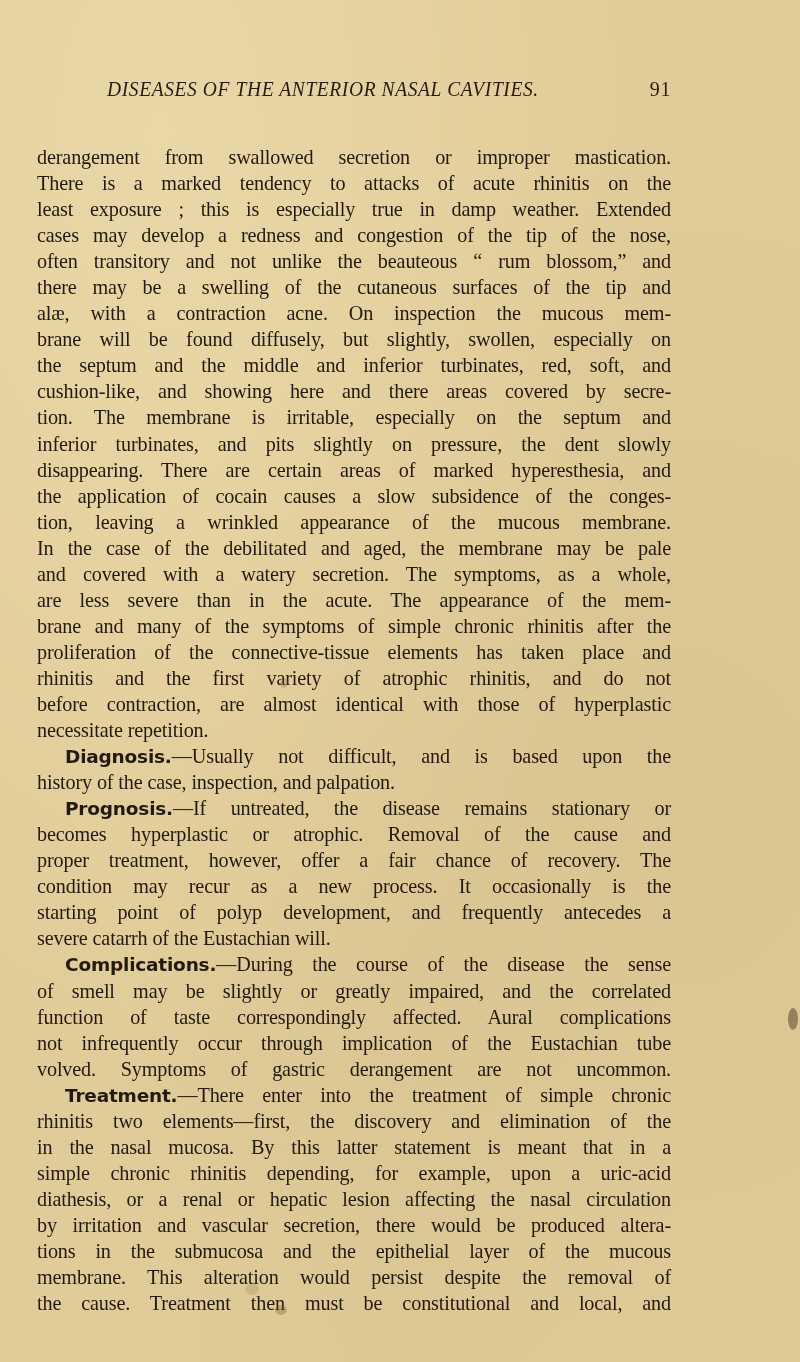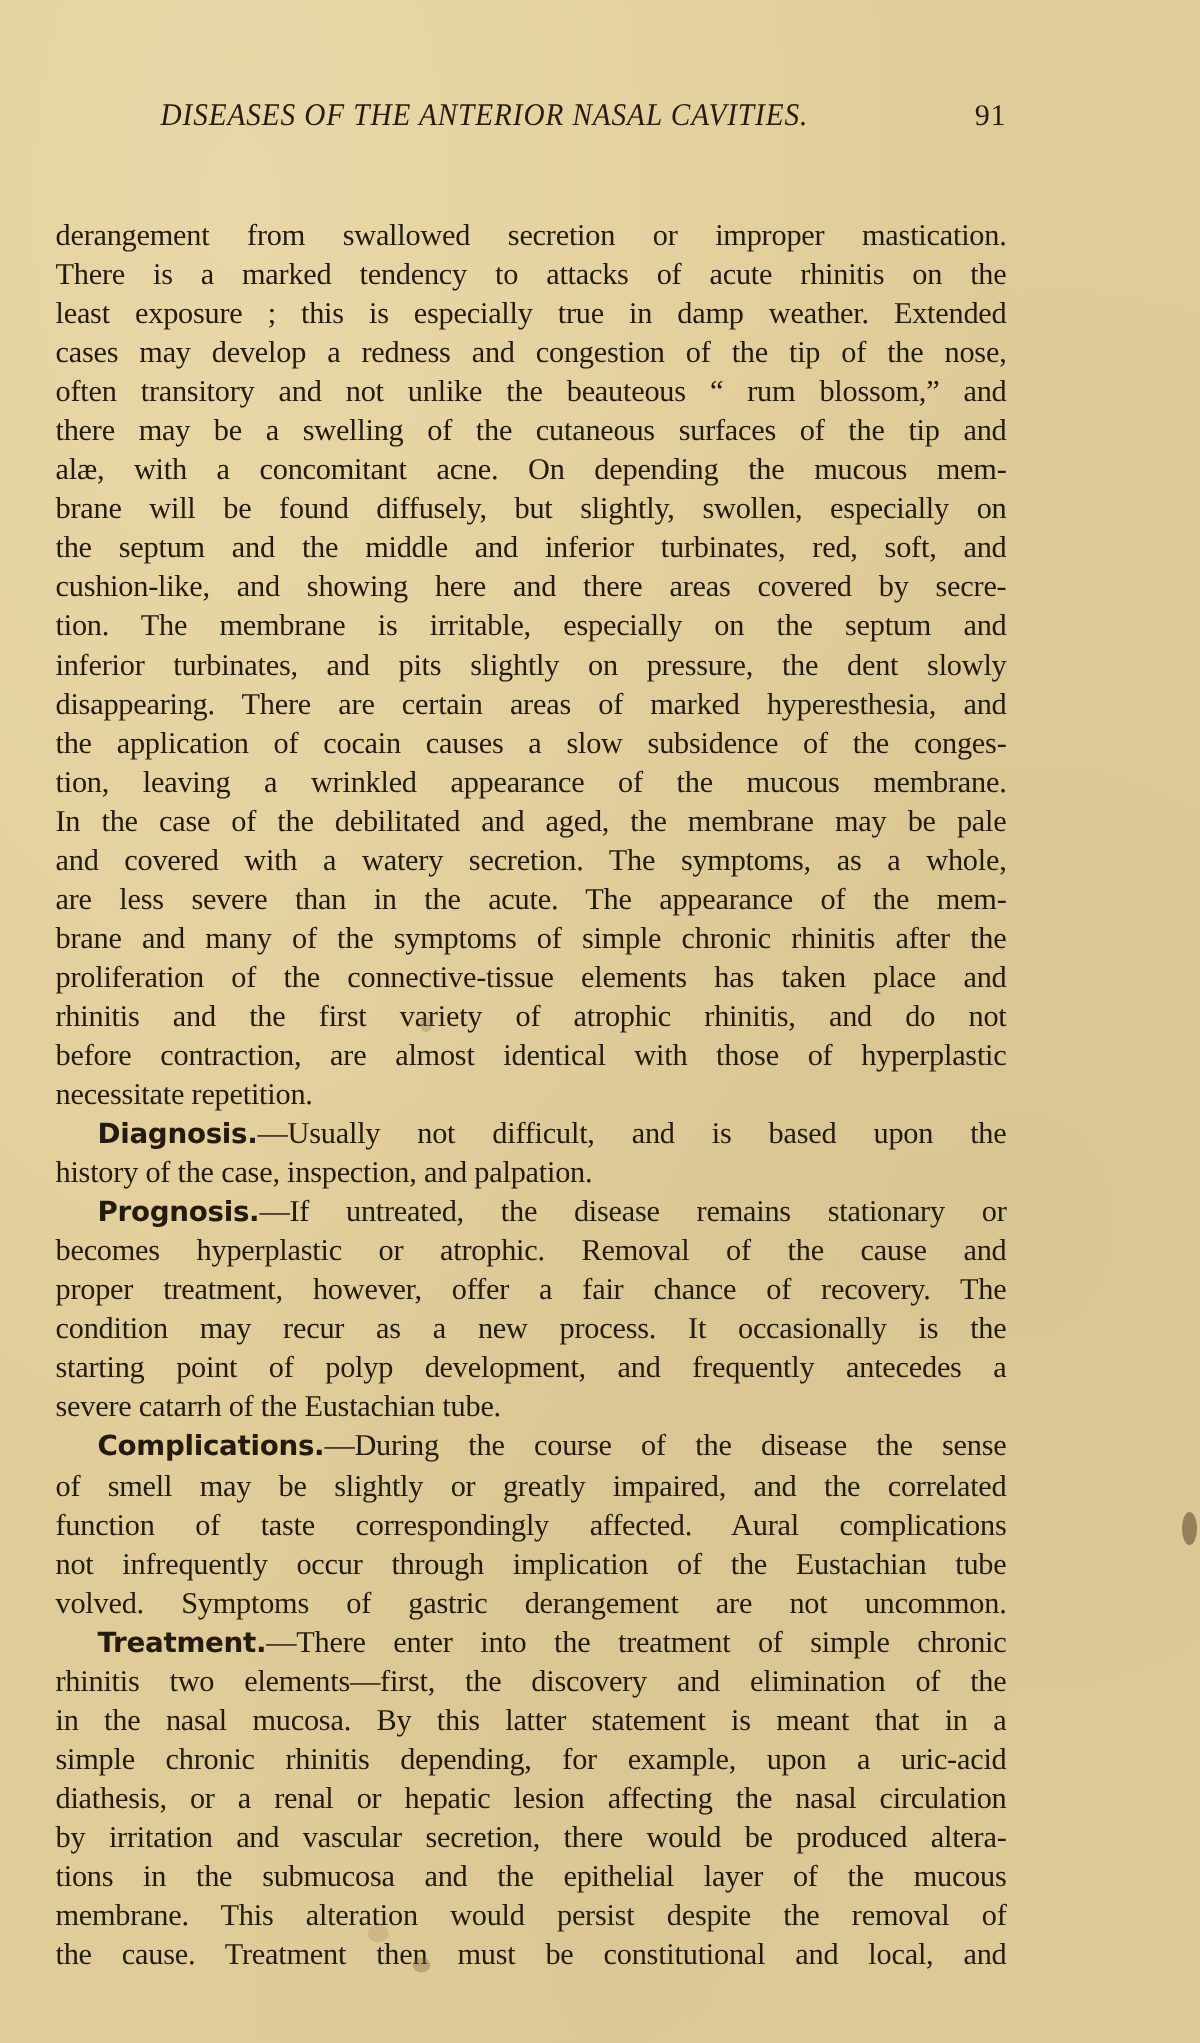--- a/index.html
+++ b/index.html
@@ -20,21 +20,21 @@
       color: #231a10;
     }
     .page {
       position: absolute;
       left: 37px;
       top: 0;
       width: 634px;
     }
     .running-head {
       position: absolute;
-      top: 66px;
+      top: 78px;
       left: 70px;
       width: 564px;
       height: 30px;
       font-size: 19.5px;
       font-style: italic;
       letter-spacing: 0.6px;
       color: #261c12;
     }
     .running-head .title {
       position: absolute;
@@ -96,21 +96,21 @@
     <span class="folio">91</span>
   </div>
 
   <div class="body-text">
     <span class="line">derangement from swallowed secretion or improper mastication.</span>
     <span class="line">There is a marked tendency to attacks of acute rhinitis on the</span>
     <span class="line">least exposure ; this is especially true in damp weather.   Extended</span>
     <span class="line">cases may develop a redness and congestion of the tip of the nose,</span>
     <span class="line">often transitory and not unlike the beauteous “ rum blossom,” and</span>
     <span class="line">there may be a swelling of the cutaneous surfaces of the tip and</span>
-    <span class="line">alæ, with a concomitant acne.  On depending the mucous mem-</span>
+    <span class="line">alæ, with a contraction acne.  On inspection the mucous mem-</span>
     <span class="line">brane will be found diffusely, but slightly, swollen, especially on</span>
     <span class="line">the septum and the middle and inferior turbinates, red, soft, and</span>
     <span class="line">cushion-like, and showing here and there areas covered by secre-</span>
     <span class="line">tion.  The membrane is irritable, especially on the septum and</span>
     <span class="line">inferior turbinates, and pits slightly on pressure, the dent slowly</span>
     <span class="line">disappearing.  There are certain areas of marked hyperesthesia, and</span>
     <span class="line">the application of cocain causes a slow subsidence of the conges-</span>
     <span class="line">tion, leaving a wrinkled appearance of the mucous membrane.</span>
     <span class="line">In the case of the debilitated and aged, the membrane may be pale</span>
     <span class="line">and covered with a watery secretion.  The symptoms, as a whole,</span>
@@ -122,21 +122,21 @@
     <span class="line last">necessitate repetition.</span>
 
     <span class="line indent"><span class="heading">Diagnosis.</span><span>—Usually not difficult, and is based upon the</span></span>
     <span class="line last">history of the case, inspection, and palpation.</span>
 
     <span class="line indent"><span class="heading">Prognosis.</span><span>—If untreated, the disease remains stationary or</span></span>
     <span class="line">becomes hyperplastic or atrophic.  Removal of the cause and</span>
     <span class="line">proper treatment, however, offer a fair chance of recovery.  The</span>
     <span class="line">condition may recur as a new process.  It occasionally is the</span>
     <span class="line">starting point of polyp development, and frequently antecedes a</span>
-    <span class="line last">severe catarrh of the Eustachian tube.</span>
+    <span class="line last">severe catarrh of the Eustachian will.</span>
 
     <span class="line indent"><span class="heading">Complications.</span><span>—During the course of the disease the sense</span></span>
     <span class="line">of smell may be slightly or greatly impaired, and the correlated</span>
     <span class="line">function of taste correspondingly affected.  Aural complications</span>
     <span class="line">not infrequently occur through implication of the Eustachian tube</span>
     <span class="line">volved.  Symptoms of gastric derangement are not uncommon.</span>
 
     <span class="line indent"><span class="heading">Treatment.</span><span>—There enter into the treatment of simple chronic</span></span>
     <span class="line">rhinitis two elements—first, the discovery and elimination of the</span>
     <span class="line">in the nasal mucosa.  By this latter statement is meant that in a</span>

